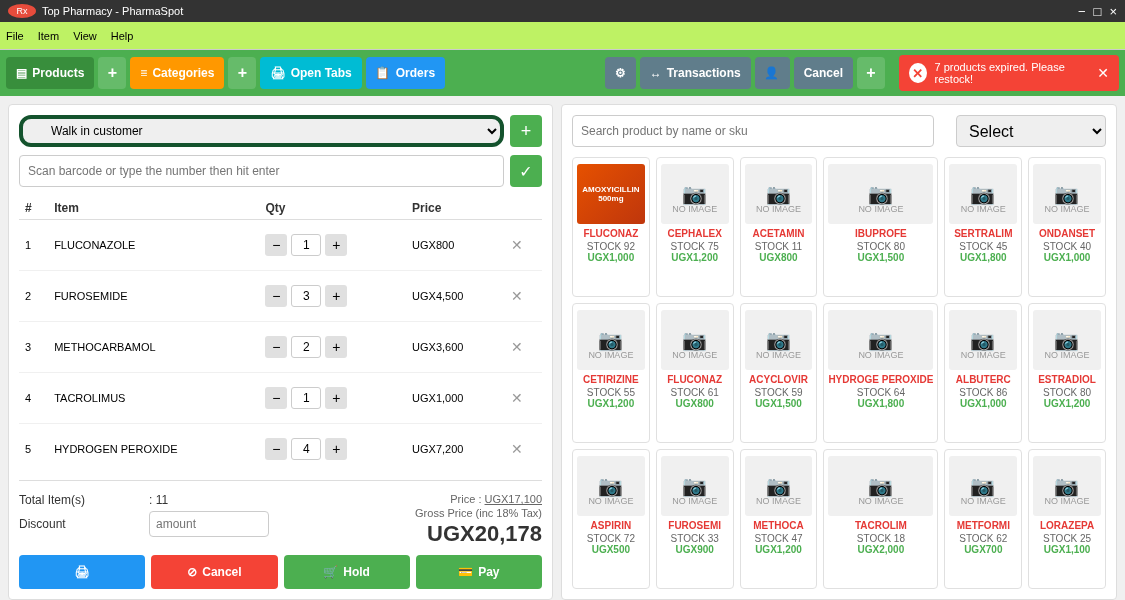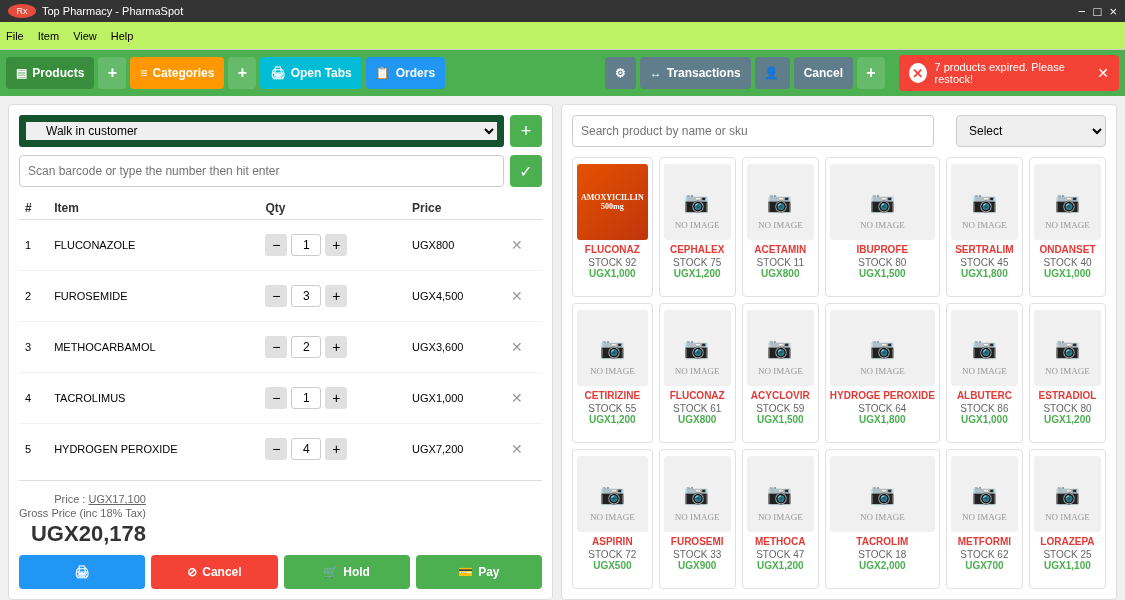--- a/index.html
+++ b/index.html
@@ -32,21 +32,21 @@
     .alert-bar { background: #f44336; color: white; border-radius: 4px; padding: 6px 10px; display: flex; align-items: center; gap: 8px; font-size: 11px; max-width: 220px; }
     .alert-close { cursor: pointer; font-size: 14px; margin-left: 4px; }
     .alert-icon { width: 20px; height: 20px; background: white; border-radius: 50%; color: #f44336; display: flex; align-items: center; justify-content: center; font-weight: bold; font-size: 13px; }
 
     
     .main-content { display: flex; height: calc(600px - 88px); }
 
     
     .left-panel { width: 545px; background: white; border: 1px solid #ddd; margin: 8px; border-radius: 4px; padding: 10px; display: flex; flex-direction: column; }
     .customer-row { display: flex; gap: 6px; margin-bottom: 8px; }
-    .customer-select { flex: 1; height: 32px; border: 7px solid #14532d; border-radius: 3px; padding: 0 16px; font-size: 12px; }
+    .customer-select { flex: 1; height: 32px; border: 4px solid #14532d; border-radius: 12px; padding: 0 24px; font-size: 12px; }
     .add-btn { width: 32px; height: 32px; background: #4caf50; border: none; border-radius: 4px; color: white; font-size: 18px; cursor: pointer; display: flex; align-items: center; justify-content: center; }
     .barcode-row { display: flex; gap: 6px; margin-bottom: 10px; }
     .barcode-input { flex: 1; height: 32px; border: 1px solid #ccc; border-radius: 4px; padding: 0 8px; font-size: 12px; }
     .confirm-btn { width: 32px; height: 32px; background: #4caf50; border: none; border-radius: 4px; color: white; font-size: 16px; cursor: pointer; display: flex; align-items: center; justify-content: center; }
 
     
     .order-table { width: 100%; border-collapse: collapse; flex: 1; }
     .order-table th { text-align: left; padding: 4px 6px; font-weight: bold; font-size: 12px; border-bottom: 1px solid #ddd; color: #333; }
     .order-table td { padding: 4px 6px; font-size: 11px; vertical-align: middle; }
     .order-table tr:not(:last-child) td { border-bottom: 1px solid #f0f0f0; }
@@ -67,26 +67,26 @@
     .bottom-btn { flex: 1; height: 34px; border: none; border-radius: 4px; cursor: pointer; color: white; font-size: 12px; font-weight: bold; display: flex; align-items: center; justify-content: center; gap: 5px; }
     .btn-print { background: #2196f3; }
     .btn-cancel { background: #f44336; }
     .btn-hold { background: #4caf50; }
     .btn-pay { background: #4caf50; }
 
     
     .right-panel { flex: 1; background: white; border: 1px solid #ddd; margin: 8px 8px 8px 0; border-radius: 4px; padding: 10px; display: flex; flex-direction: column; overflow: hidden; }
     .search-row { display: flex; gap: 22px; margin-bottom: 10px; }
     .search-input { flex: 1; height: 32px; border: 1px solid #ccc; border-radius: 4px; padding: 0 8px; font-size: 12px; }
-    .category-select { width: 150px; height: 32px; border: 1px solid #ccc; border-radius: 4px; padding: 0 8px; font-size: 12px; }
+    .category-select { width: 150px; height: 32px; border: 1px solid #ccc; border-radius: 4px; padding: 0 8px; font-size: 16px; }
 
     
     .product-grid { display: grid; grid-template-columns: repeat(6, 1fr); gap: 6px; overflow-y: auto; flex: 1; }
     .product-card { border: 1px solid #e0e0e0; border-radius: 4px; padding: 6px 4px; cursor: pointer; text-align: center; }
-    .product-image { width: 100%; height: 76px; background: #f0f0f0; border-radius: 3px; display: flex; align-items: center; justify-content: center; margin-bottom: 4px; position: relative; overflow: hidden; font-family: Liberation Serif, serif; }
+    .product-image { width: 100%; height: 60px; background: #f0f0f0; border-radius: 3px; display: flex; align-items: center; justify-content: center; margin-bottom: 4px; position: relative; overflow: hidden; }
     .product-image.has-image { background: none; }
     .camera-icon { font-size: 20px; color: #bbb; }
     .no-image-label { font-size: 9px; color: #999; position: absolute; bottom: 10px; }
     .product-name { font-size: 10px; color: #e53935; font-weight: bold; white-space: nowrap; overflow: hidden; text-overflow: ellipsis; }
     .product-stock { font-size: 10px; color: #666; margin-top: 2px; }
     .product-price { font-size: 10px; color: #4caf50; font-weight: bold; }
   </style>
 </head>
 <body>
 
@@ -236,20 +236,30 @@
     <td>UGX7,200</td>
     <td><button class="remove-btn">✕</button></td>
   </tr>
         </tbody>
     </table>
 
     <hr class="divider">
 
     <div class="totals-section">
       <div style="display:flex; justify-content:space-between;">
+        <div>
+          <div class="totals-row">
+            <span class="totals-label">Total Item(s)</span>
+            <span class="totals-value">: 11</span>
+          </div>
+          <div class="totals-row" style="align-items:center;">
+            <span class="totals-label">Discount</span>
+            <input class="discount-input" type="text" placeholder="amount" style="">
+          </div>
+        </div>
         <div style="text-align:right;">
           <div style="font-size:11px; color:#666; margin-bottom:2px;">
             <span>Price :</span>
             <span style="text-decoration:underline;">UGX17,100</span>
           </div>
           <div style="font-size:11px; color:#666; margin-bottom:2px;">Gross Price (inc 18% Tax)</div>
           <div class="gross-price">UGX20,178</div>
         </div>
       </div>
     </div>

